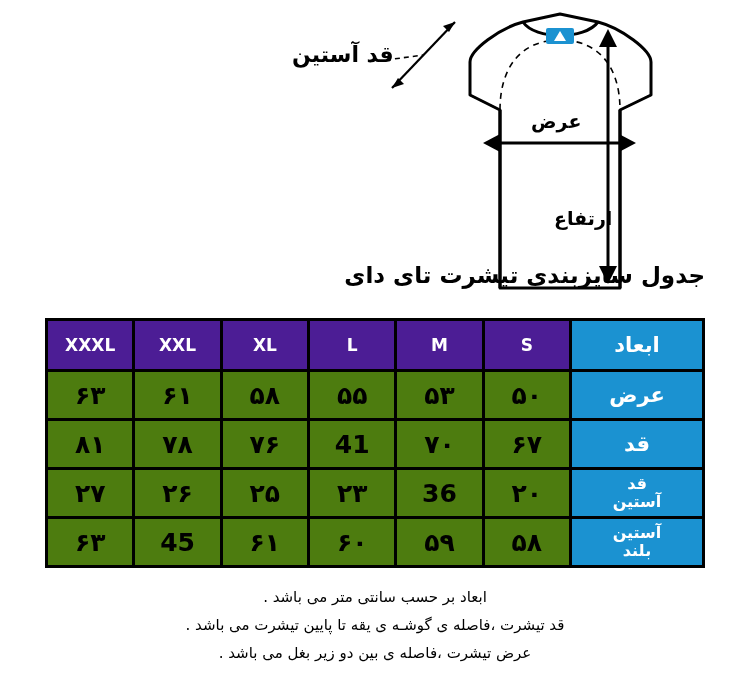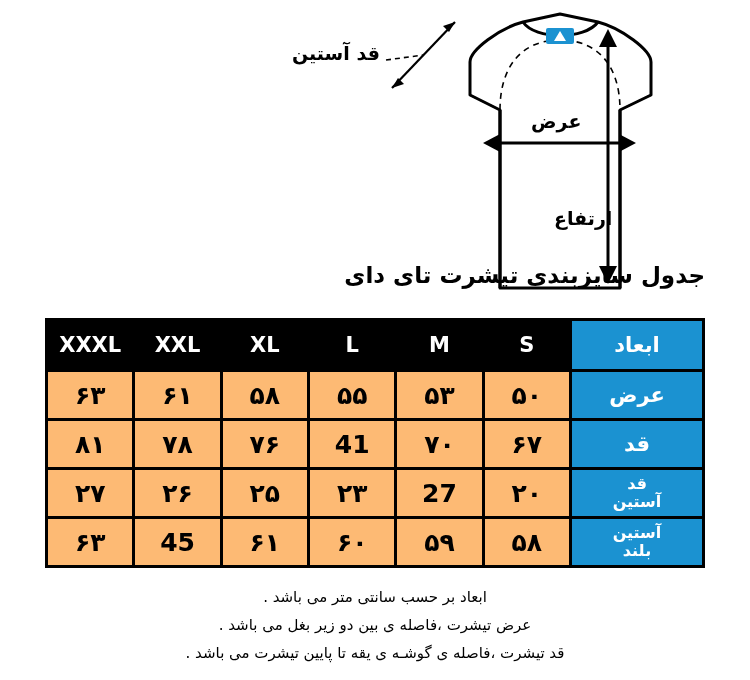--- a/index.html
+++ b/index.html
@@ -22,21 +22,21 @@
     left: 0;
     top: 0;
     width: 750px;
     height: 300px;
   }
 
   .label-sleeve {
     position: absolute;
     left: 292px;
     top: 42px;
-    font-size: 19px;
+    font-size: 22px;
     font-weight: bold;
     direction: rtl;
     white-space: nowrap;
   }
   .label-width {
     position: absolute;
     left: 531px;
     top: 110px;
     font-size: 19px;
     font-weight: bold;
@@ -76,38 +76,38 @@
     direction: rtl;
   }
   table.size-table td, table.size-table th {
     border: 3px solid #000000;
     text-align: center;
     vertical-align: middle;
     font-weight: bold;
     padding: 0;
   }
   .hdr-cell {
-    background: #000000;
+    background: #4c1d95;
     color: #ffffff;
     height: 48px;
-    font-size: 21px;
+    font-size: 17px;
   }
   .row-label {
     background: #1b92d1;
     color: #ffffff;
     height: 46px;
     font-size: 21px;
     width: 130px;
     line-height: 1.15;
   }
   .row-label.two-line {
     font-size: 16px;
   }
   .val-cell {
-    background: #fdba74;
+    background: #4d7c0f;
     color: #000000;
     height: 46px;
     font-size: 25px;
   }
 
   
   .notes {
     position: absolute;
     right: 45px;
     top: 560px;
@@ -195,21 +195,21 @@
       <td class="val-cell">۷۶</td>
       <td class="val-cell">۷۸</td>
       <td class="val-cell">۸۱</td>
     </tr>
     <tr>
       <td class="row-label two-line">
         <div>قد</div>
         <div>آستین</div>
       </td>
       <td class="val-cell">۲۰</td>
-      <td class="val-cell">27</td>
+      <td class="val-cell">36</td>
       <td class="val-cell">۲۳</td>
       <td class="val-cell">۲۵</td>
       <td class="val-cell">۲۶</td>
       <td class="val-cell">۲۷</td>
     </tr>
     <tr>
       <td class="row-label two-line">
         <div>آستین</div>
         <div>بلند</div>
       </td>
@@ -218,15 +218,15 @@
       <td class="val-cell">۶۰</td>
       <td class="val-cell">۶۱</td>
       <td class="val-cell">45</td>
       <td class="val-cell">۶۳</td>
     </tr>
   </tbody>
 </table>
 
 <div class="notes">
   <div class="note">ابعاد بر حسب سانتی متر می باشد .</div>
+  <div class="note">قد تیشرت  ،فاصله ی گوشـه ی یقه تا پایین  تیشرت  می باشد .</div>
   <div class="note">عرض تیشرت ،فاصله ی بین دو زیر بغل می باشد .</div>
-  <div class="note">قد تیشرت  ،فاصله ی گوشـه ی یقه تا پایین  تیشرت  می باشد .</div>
 </div>
 
 </body></html>

